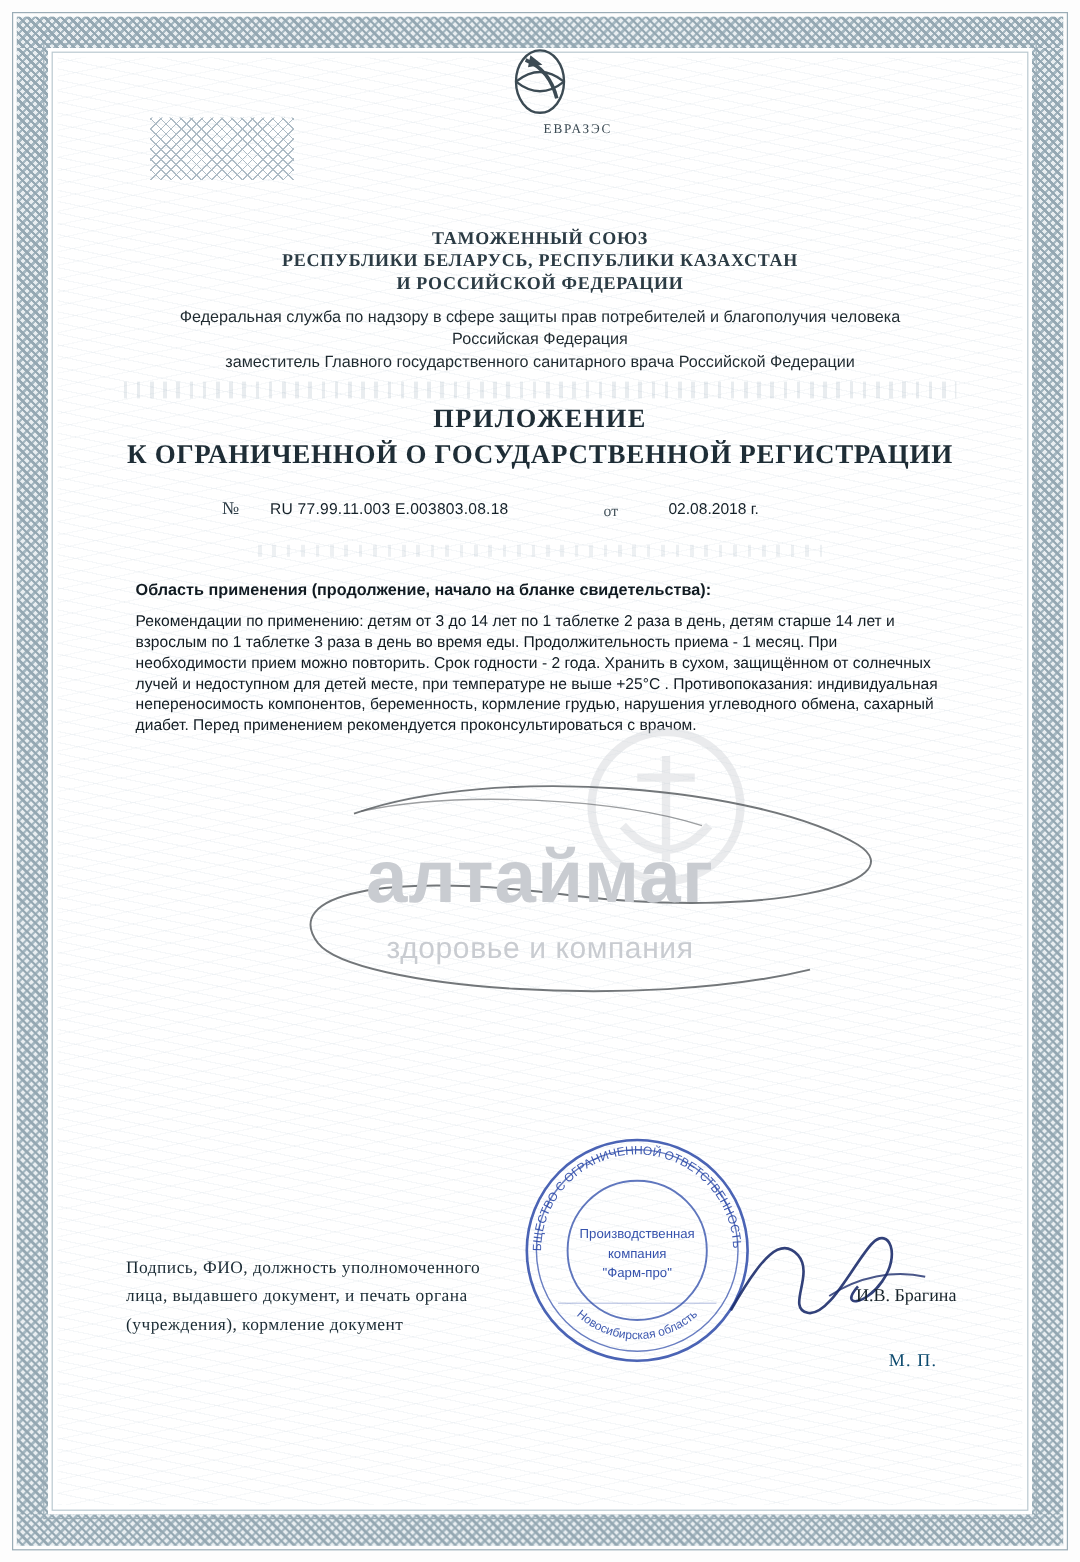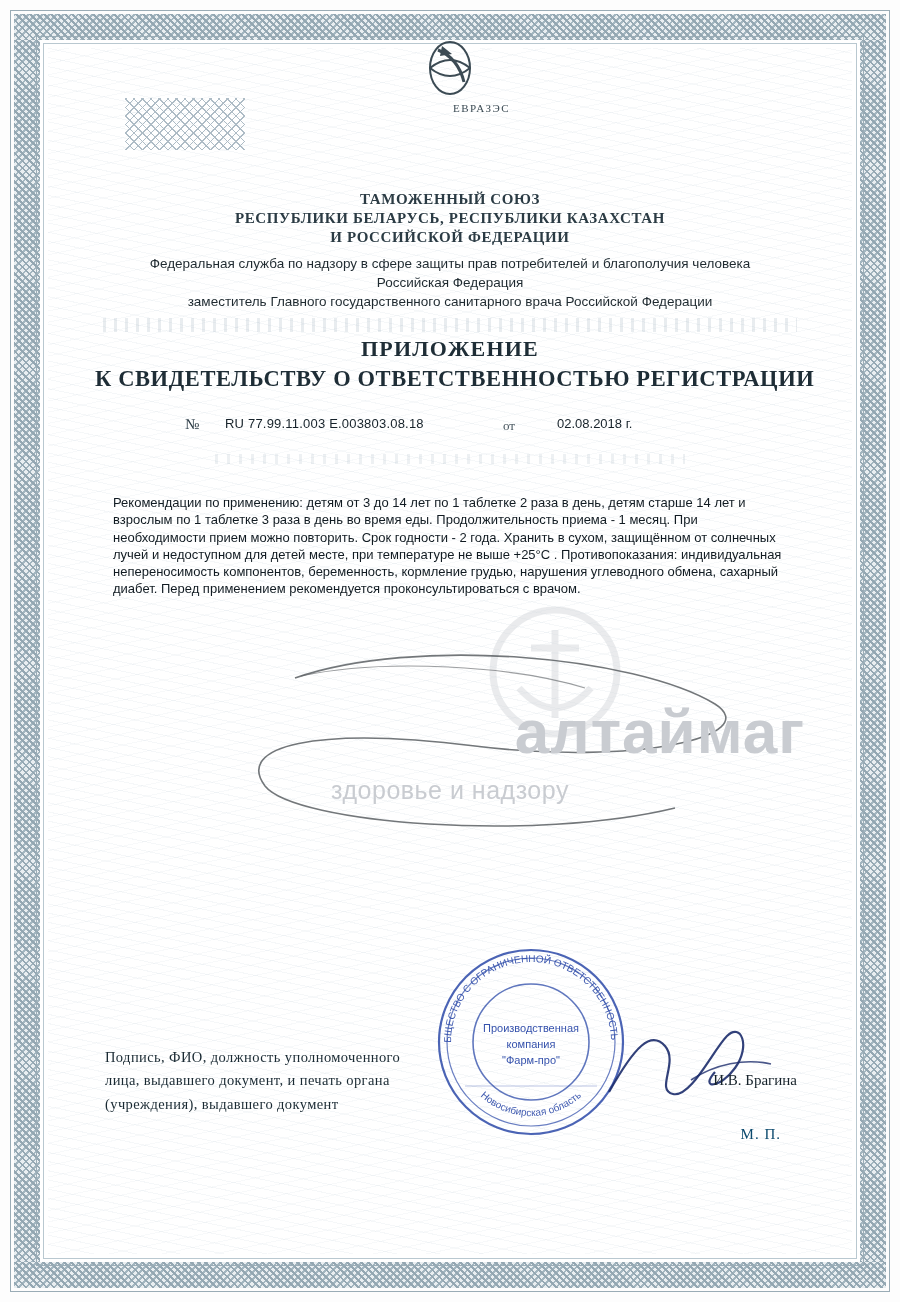--- a/index.html
+++ b/index.html
@@ -260,21 +260,20 @@
     text-align: center;
     pointer-events: none;
   }
   .wm-main {
     top: 660px;
     font-family: "Liberation Sans", sans-serif;
     font-weight: bold;
     font-size: 62px;
     color: #c9ccd1;
     letter-spacing: 1px;
-    text-align: right;
   }
   .wm-sub {
     top: 740px;
     font-family: "Liberation Sans", sans-serif;
     font-size: 25px;
     color: #c9ccd1;
     letter-spacing: 0.5px;
   }
 
   
@@ -378,50 +377,51 @@
         <div>Федеральная служба по надзору в сфере защиты прав потребителей и благополучия человека</div>
         <div>Российская Федерация</div>
         <div>заместитель Главного государственного санитарного врача Российской Федерации</div>
       </div>
     </div>
 
     <div class="faded-band"></div>
 
     <div class="title-block">
       <div class="title-1">ПРИЛОЖЕНИЕ</div>
-      <div class="title-2">К СВИДЕТЕЛЬСТВУ О ОТВЕТСТВЕННОСТЬЮ РЕГИСТРАЦИИ</div>
+      <div class="title-2">К ОГРАНИЧЕННОЙ О ГОСУДАРСТВЕННОЙ РЕГИСТРАЦИИ</div>
     </div>
 
     <div class="reg-row">
       <span class="reg-no-label">№</span>
       <span class="reg-no-value">RU 77.99.11.003 Е.003803.08.18</span>
       <span class="reg-from-label">от</span>
       <span class="reg-date-value">02.08.2018 г.</span>
     </div>
 
     <div class="faded-band-2"></div>
 
     <div class="scope">
+      <div class="scope-title">Область применения (продолжение, начало на бланке свидетельства):</div>
       <div class="scope-body">Рекомендации по применению: детям от 3 до 14 лет по 1 таблетке 2 раза в день, детям старше 14 лет и взрослым по 1 таблетке 3 раза в день во время еды. Продолжительность приема - 1 месяц. При необходимости прием можно повторить. Срок годности - 2 года. Хранить в сухом, защищённом от солнечных лучей и недоступном для детей месте, при температуре не выше +25°С . Противопоказания: индивидуальная непереносимость компонентов, беременность, кормление грудью, нарушения углеводного обмена, сахарный диабет. Перед применением рекомендуется проконсультироваться с врачом.</div>
     </div>
 
     <svg class="wm-logo" viewBox="0 0 320 160">
       <circle cx="160" cy="76" r="62" fill="none" stroke="#d2d5d9" stroke-width="7"></circle>
       <path d="M160 34 v88" stroke="#d2d5d9" stroke-width="7" fill="none"></path>
       <path d="M124 92 q36 40 72 0" stroke="#d2d5d9" stroke-width="7" fill="none"></path>
       <path d="M136 52 h48" stroke="#d2d5d9" stroke-width="7" fill="none"></path>
     </svg>
 
     <svg class="scrawl" viewBox="0 0 660 250">
       <path d="M180 82 C 300 40, 520 60, 600 108 C 650 140, 520 170, 360 150 C 200 130, 120 150, 150 190 C 180 228, 420 246, 560 212" fill="none" stroke="#5b5f63" stroke-width="1.6" opacity="0.85"></path>
       <path d="M186 80 C 270 62, 400 70, 470 92" fill="none" stroke="#5b5f63" stroke-width="1.2" opacity="0.6"></path>
     </svg>
 
     <div class="wm-text wm-main">алтаймаг</div>
-    <div class="wm-text wm-sub">здоровье и надзору</div>
+    <div class="wm-text wm-sub">здоровье и компания</div>
 
     <svg class="stamp" viewBox="0 0 212 212">
       <defs>
         <path id="arcTop" d="M 26 106 A 80 80 0 0 1 186 106"></path>
         <path id="arcBottom" d="M 32 106 A 74 74 0 0 0 180 106"></path>
       </defs>
       <circle cx="106" cy="106" r="92" fill="none" stroke="#2b49a8" stroke-width="2.2" opacity="0.85"></circle>
       <circle cx="106" cy="106" r="84" fill="none" stroke="#2b49a8" stroke-width="1.2" opacity="0.7"></circle>
       <circle cx="106" cy="106" r="58" fill="none" stroke="#2b49a8" stroke-width="1.6" opacity="0.75"></circle>
       <text font-family="Liberation Sans, sans-serif" font-size="10" fill="#2b49a8" opacity="0.9">
@@ -438,20 +438,20 @@
 
     <svg class="signature" viewBox="0 0 200 110">
       <path d="M14 86 C 40 40, 56 24, 70 40 C 84 56, 60 84, 78 88 C 96 92, 118 44, 132 30 C 146 16, 156 40, 140 62 C 126 82, 104 84, 120 66" fill="none" stroke="#1c2c6b" stroke-width="2.2" opacity="0.9"></path>
       <path d="M96 74 C 120 58, 150 52, 176 58" fill="none" stroke="#1c2c6b" stroke-width="1.6" opacity="0.8"></path>
     </svg>
 
     <div class="sign-block">
       <div class="sign-text">
         <div>Подпись, ФИО, должность уполномоченного</div>
         <div>лица, выдавшего документ, и печать органа</div>
-        <div>(учреждения), выдавшего документ</div>
+        <div>(учреждения), кормление документ</div>
       </div>
       <div class="sign-name">И.В. Брагина</div>
       <div class="mp">М. П.</div>
     </div>
 
   </div>
 </div>
 
 </body></html>

